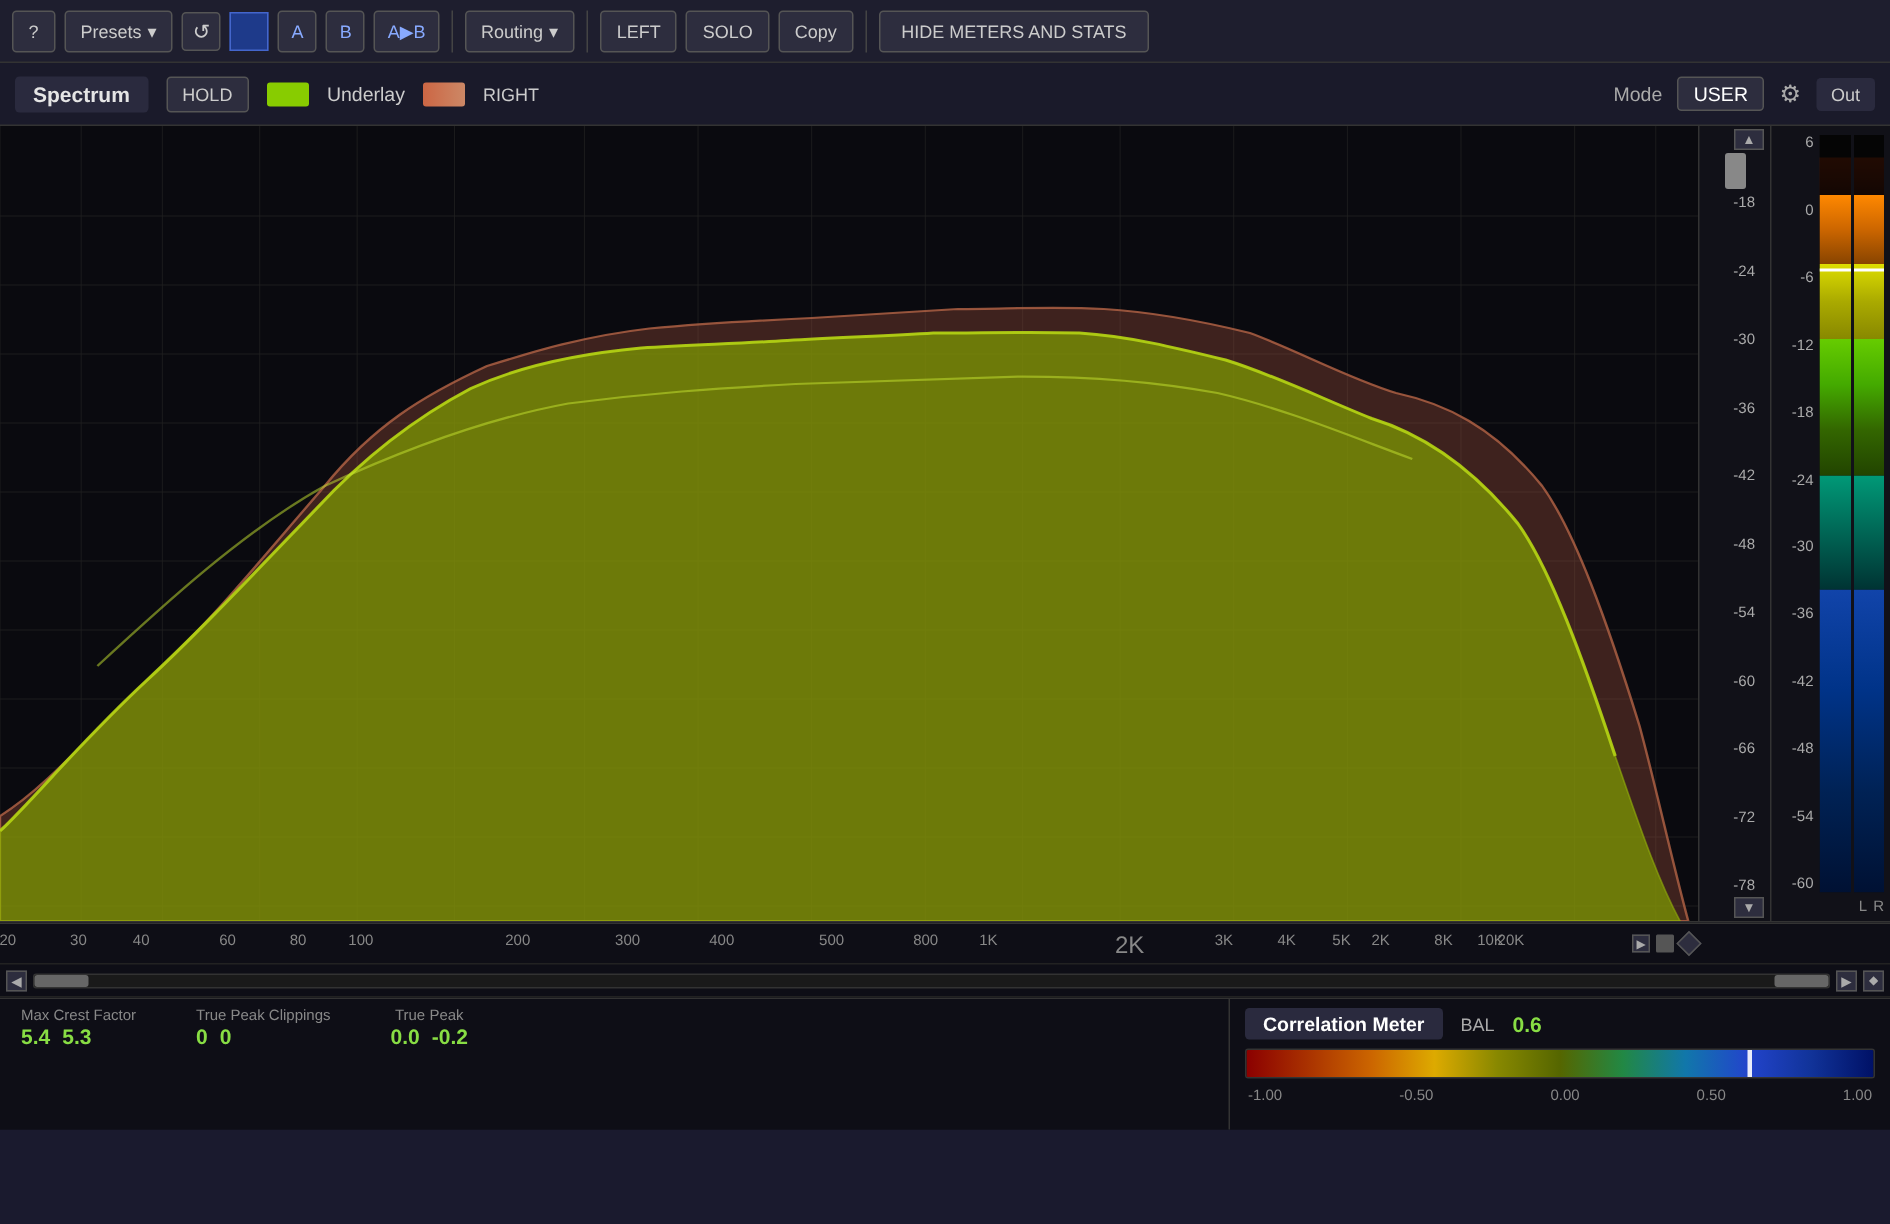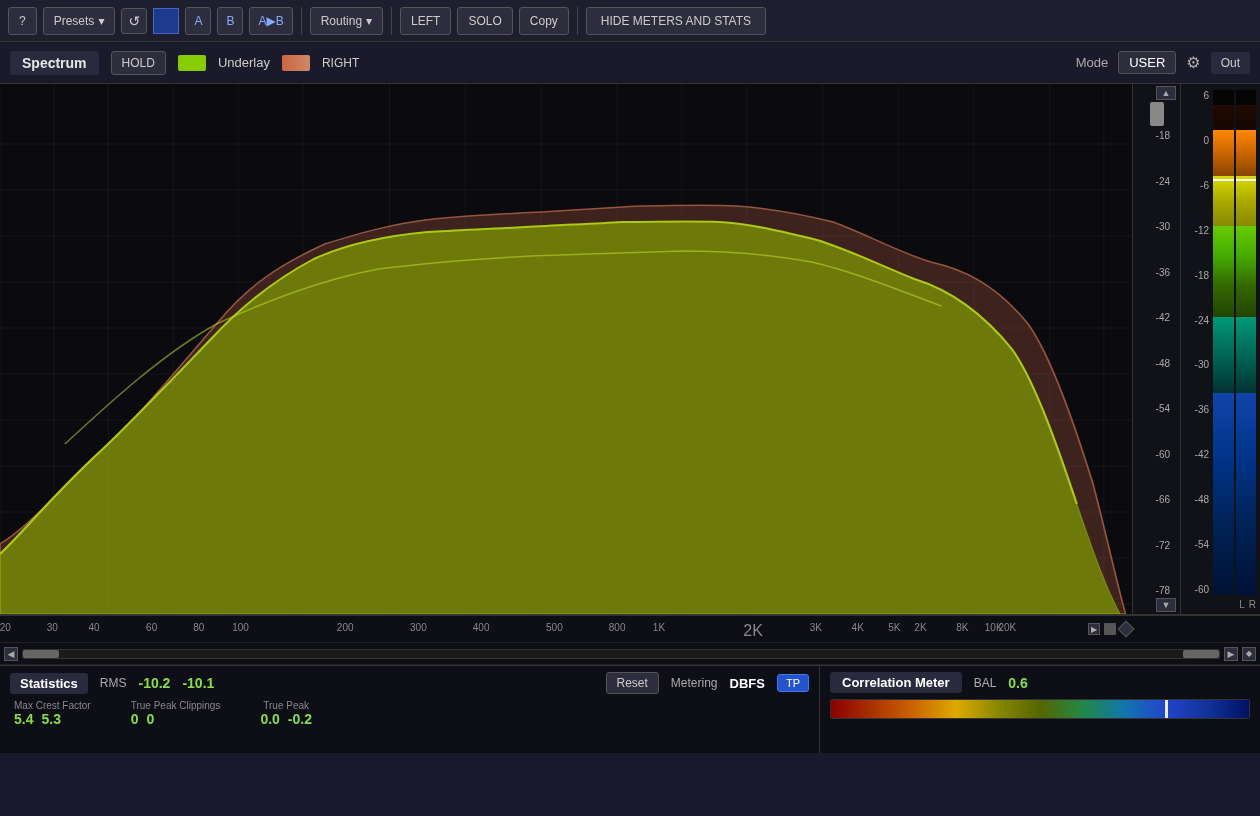--- a/index.html
+++ b/index.html
@@ -678,31 +678,20 @@
       <div class="scroll-thumb-right" style="position:absolute; right:0; top:0; bottom:0; width:36px; background:#666; border-radius:2px;"></div>
     </div>
     <div class="scroll-arrow">▶</div>
     <div style="width:14px;height:14px;background:#2d2d3e;border:1px solid #555;cursor:pointer;display:flex;align-items:center;justify-content:center;font-size:8px;color:#aaa;">◆</div>
   </div>
 </div>
 
 <div id="bottom-panel">
 
   <div id="statistics" style="width:820px; padding:6px 10px; display:flex; flex-direction:column; gap:6px; border-right:1px solid #333; background:#0e0e16;">
-    <div id="stats-row1" style="display:flex; align-items:center; gap:12px;">
-      <span class="stats-label">Statistics</span>
-      <span class="stats-rms">RMS</span>
-      <span class="stats-rms-val">-10.2</span>
-      <span class="stats-rms-val">-10.1</span>
-      <div style="flex:1;"></div>
-      <button class="stats-reset-btn">Reset</button>
-      <span class="stats-metering">Metering</span>
-      <span class="stats-dbfs-val">DBFS</span>
-      <button class="stats-tp-btn">TP</button>
-    </div>
     <div id="stats-row2" style="display:flex; align-items:flex-start; gap:40px; padding-left:4px;">
       <div class="stat-group">
         <div class="stat-group-label">Max Crest Factor</div>
         <div class="stat-group-vals">
           <span>5.4</span>
           <span>5.3</span>
         </div>
       </div>
       <div class="stat-group">
         <div class="stat-group-label">True Peak Clippings</div>
@@ -726,14 +715,21 @@
       <span class="corr-label">Correlation Meter</span>
       <span class="corr-bal">BAL</span>
       <span class="corr-bal-val">0.6</span>
     </div>
     <div id="corr-meter-bar" style="height:20px; background:#1a1a1a; border:1px solid #333; border-radius:2px; position:relative; overflow:hidden;">
 
       <div style="position:absolute; top:0; bottom:0; left:0; right:0; background:linear-gradient(to right, #8b0000 0%, #aa3300 10%, #cc6600 20%, #ddaa00 30%, #888800 40%, #556600 50%, #228844 60%, #1177aa 70%, #2244cc 80%, #113399 90%, #001166 100%);"></div>
 
       <div style="position:absolute; top:0; bottom:0; left:80%; width:3px; background:#fff; opacity:0.9;"></div>
     </div>
+    <div id="corr-axis" style="display:flex; justify-content:space-between; font-size:10px; color:#888; padding:0 2px;">
+      <span>-1.00</span>
+      <span>-0.50</span>
+      <span>0.00</span>
+      <span>0.50</span>
+      <span>1.00</span>
+    </div>
   </div>
 </div>
 
 </body></html>

